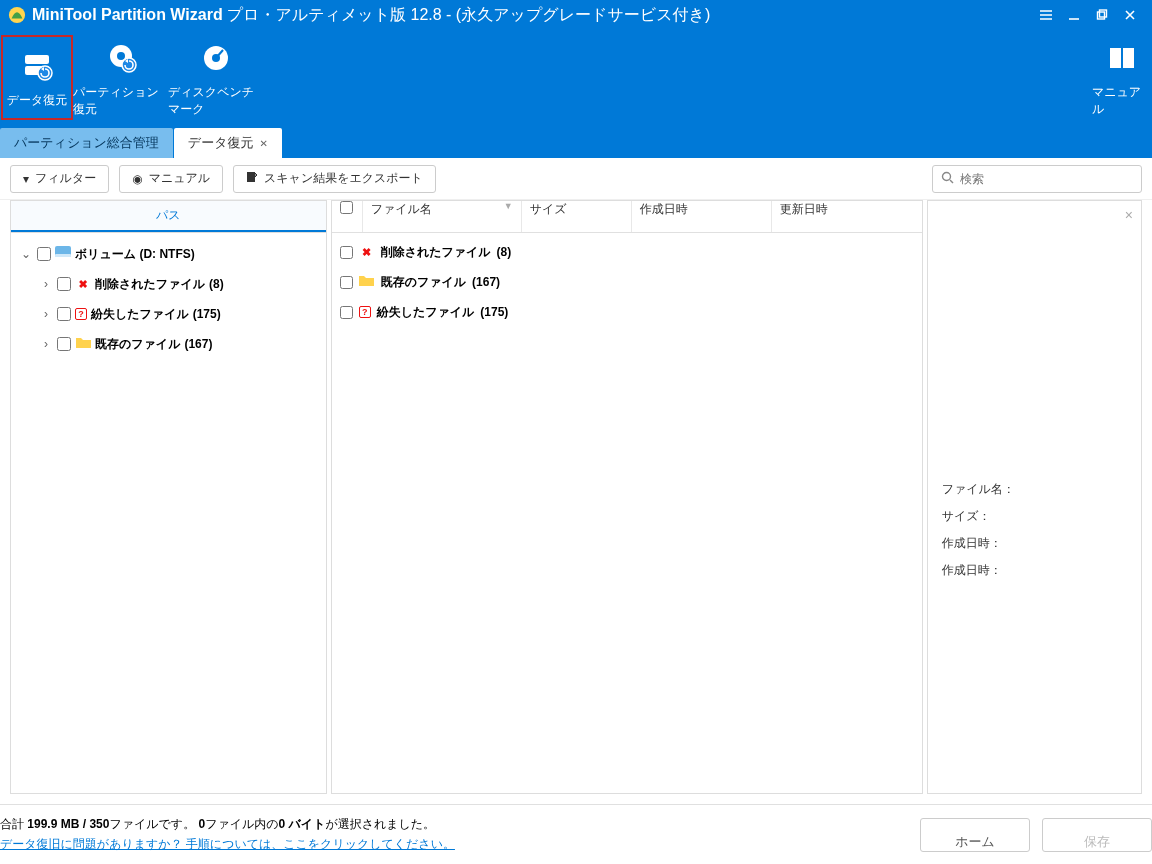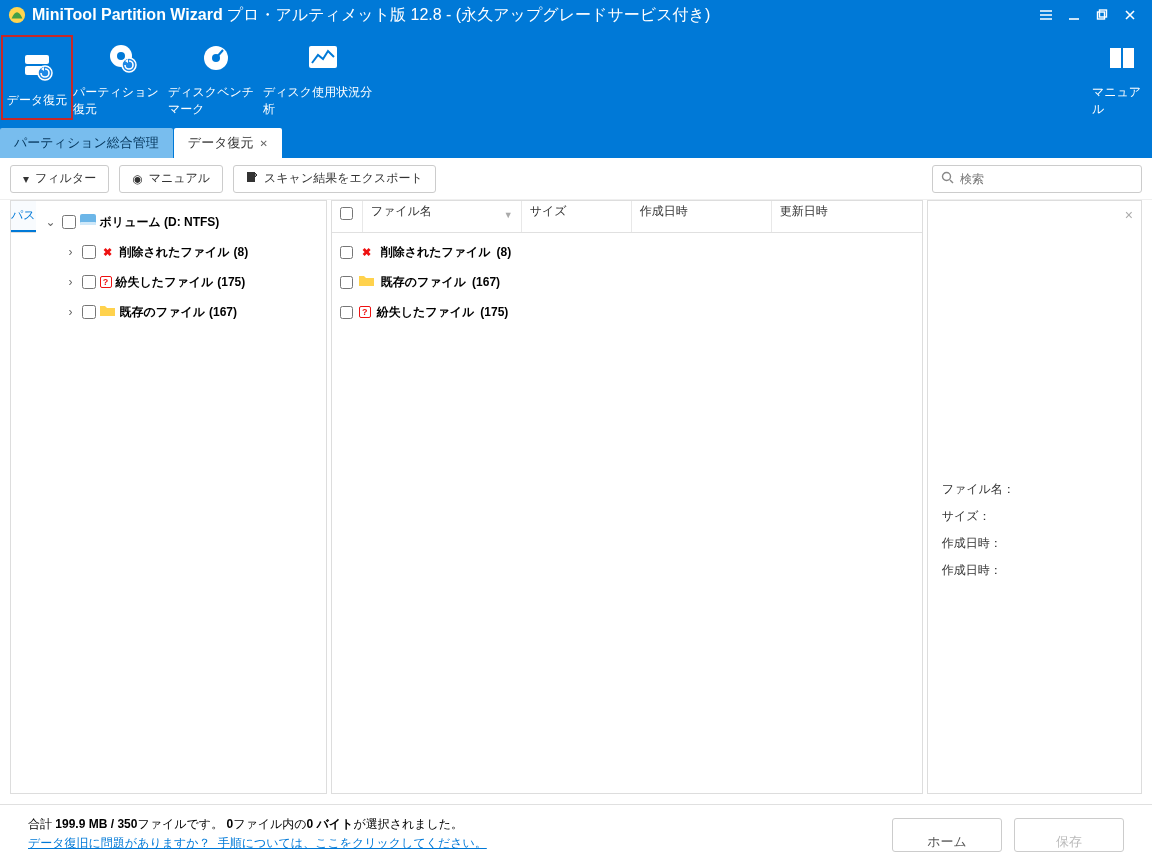--- a/index.html
+++ b/index.html
@@ -25,52 +25,52 @@
 .tab .x { font-size: 10px; color: #666; }
 
 
 .actionrow { height: 42px; background: #fff; display: flex; align-items: center; padding: 0 10px; border-bottom: 1px solid #efefef; gap: 10px; }
 .btn { height: 28px; padding: 0 12px; border: 1px solid #ccc; background: #fff; border-radius: 3px; display: flex; align-items: center; gap: 6px; font-size: 12px; color: #333; cursor: pointer; }
 .search { margin-left: auto; width: 210px; display:flex; align-items:center; border:1px solid #ccc; border-radius:3px; height:28px; padding:0 8px; gap:6px; }
 .search input { border:none; outline:none; font-size:12px; flex:1; color:#666; }
 
 
 .main { display: flex; height: 604px; background:#fff; padding: 0 10px 10px 10px; gap: 4px; }
-.leftpane { width: 333px; display:flex; flex-direction:row; border:1px solid #ddd; }
+.leftpane { width: 333px; display:flex; flex-direction:column; border:1px solid #ddd; }
 .lefttabs { display:flex; height:32px; border-bottom:1px solid #ddd; }
 .lefttab { flex:1; display:flex; align-items:center; justify-content:center; font-size:12px; color:#666; cursor:pointer; }
 .lefttab.active { color:#0079d7; border-bottom:2px solid #0079d7; background:#f8fbfe; }
 .tree { flex:1; padding:6px 4px; overflow:auto; font-size:12px; }
 .tree-row { display:flex; align-items:center; height:30px; gap:4px; padding-left: 4px; white-space:nowrap; }
 .tree-row .indent1 { width:16px; }
 .tree-row .expander { width:14px; text-align:center; color:#666; cursor:pointer; }
 .tree-row input[type=checkbox] { width:14px; height:14px; }
 .bold { font-weight:bold; }
 
 
 .midpane { flex:1; display:flex; flex-direction:column; border:1px solid #ddd; }
 .colheader { display:flex; height:32px; background:#fff; border-bottom:1px solid #e0e0e0; align-items:center; font-size:12px; color:#333; }
-.colheader .hcell { padding:12px 8px; display:flex; align-items:flex-end; height:100%; border-right:1px solid #e8e8e8; }
+.colheader .hcell { padding:0 8px; display:flex; align-items:flex-start; height:100%; border-right:1px solid #e8e8e8; }
 .hcell.chk { width:30px; justify-content:center; border-right:none; }
 .hcell.c1 { width:160px; border-left:1px solid #e8e8e8; flex:0 0 auto; justify-content:space-between; }
 .hcell.c2 { width:110px; }
 .hcell.c3 { width:140px; }
 .hcell.c4 { width:150px; border-right:none; }
 .filelist { flex:1; padding:4px 0; font-size:12px; }
 .file-row { display:flex; align-items:center; height:30px; gap:6px; padding-left:8px; }
 
 
 .rightpane { width:225px; border:1px solid #ddd; position:relative; padding: 280px 14px 0 14px; font-size:12px; color:#333; }
 .rightpane .close-x { position:absolute; top:6px; right:8px; color:#aaa; cursor:pointer; font-size:14px; }
 .rightpane .label-line { margin-bottom:10px; }
 
 
-.footer { height:60px; border-top:1px solid #e0e0e0; display:flex; align-items:center; padding:0 28px; font-size:12px; }
+.footer { height:60px; border-top:1px solid #e0e0e0; display:flex; align-items:center; padding:0 0; font-size:12px; }
 .footer .left { flex:1; line-height:1.6; }
-.footer a { color:#0079d7; text-decoration:underline; cursor:pointer;font-family:Liberation Mono, monospace; }
+.footer a { color:#0079d7; text-decoration:underline; cursor:pointer; }
 .footer .fbtn { width:110px; height:34px; border:1px solid #ccc; background:#fff; border-radius:3px; margin-left:12px; display:flex; align-items:flex-end; justify-content:center; font-size:13px; color:#555; cursor:pointer; }
 .footer .fbtn.disabled { color:#bbb; }
 
 
 .tiny-icon { width:16px; height:16px; display:inline-block; font-size:11px; line-height:16px; text-align:center; }
 .volume-ico { color:#4aa0dc; }
 .folder-ico { color:#f0b429; }
 .xred { color:#e11; font-weight:bold; }
 .qmark { color:#e11; font-weight:bold; background:#fff; border:1px solid #e11; font-size:9px; width:12px; height:12px; line-height:10px; border-radius:2px; }
 .sortarrow { color:#aaa; font-size:9px; }
@@ -140,29 +140,20 @@
   <div class="ribbon-item">
     <div class="icon-slot">
       <svg width="34" height="34" viewBox="0 0 34 34">
           <circle cx="17" cy="17" r="12" fill="#fff"></circle>
           <circle cx="17" cy="17" r="4" fill="#0079d7"></circle>
           <path d="M17 17 L24 9" stroke="#0079d7" stroke-width="2"></path>
         </svg>
     </div>
     <span>ディスクベンチマーク</span>
   </div>
-  <div class="ribbon-item" style="width:120px">
-    <div class="icon-slot">
-      <svg width="34" height="30" viewBox="0 0 34 30">
-          <rect x="3" y="3" width="28" height="22" rx="2" fill="#fff"></rect>
-          <polyline points="6,20 12,12 17,16 22,8 28,14" fill="none" stroke="#0079d7" stroke-width="2"></polyline>
-        </svg>
-    </div>
-    <span>ディスク使用状況分析</span>
-  </div>
   <div class="spacer"></div>
   <div class="ribbon-item" style="width:60px">
     <div class="icon-slot">
       <svg width="30" height="28" viewBox="0 0 30 28">
           <path d="M3 4 h11 v20 h-11z M16 4 h11 v20 h-11z" fill="#fff"></path>
           <path d="M15 4v20" stroke="#0079d7" stroke-width="1"></path>
         </svg>
     </div>
     <span>マニュアル</span>
   </div>

